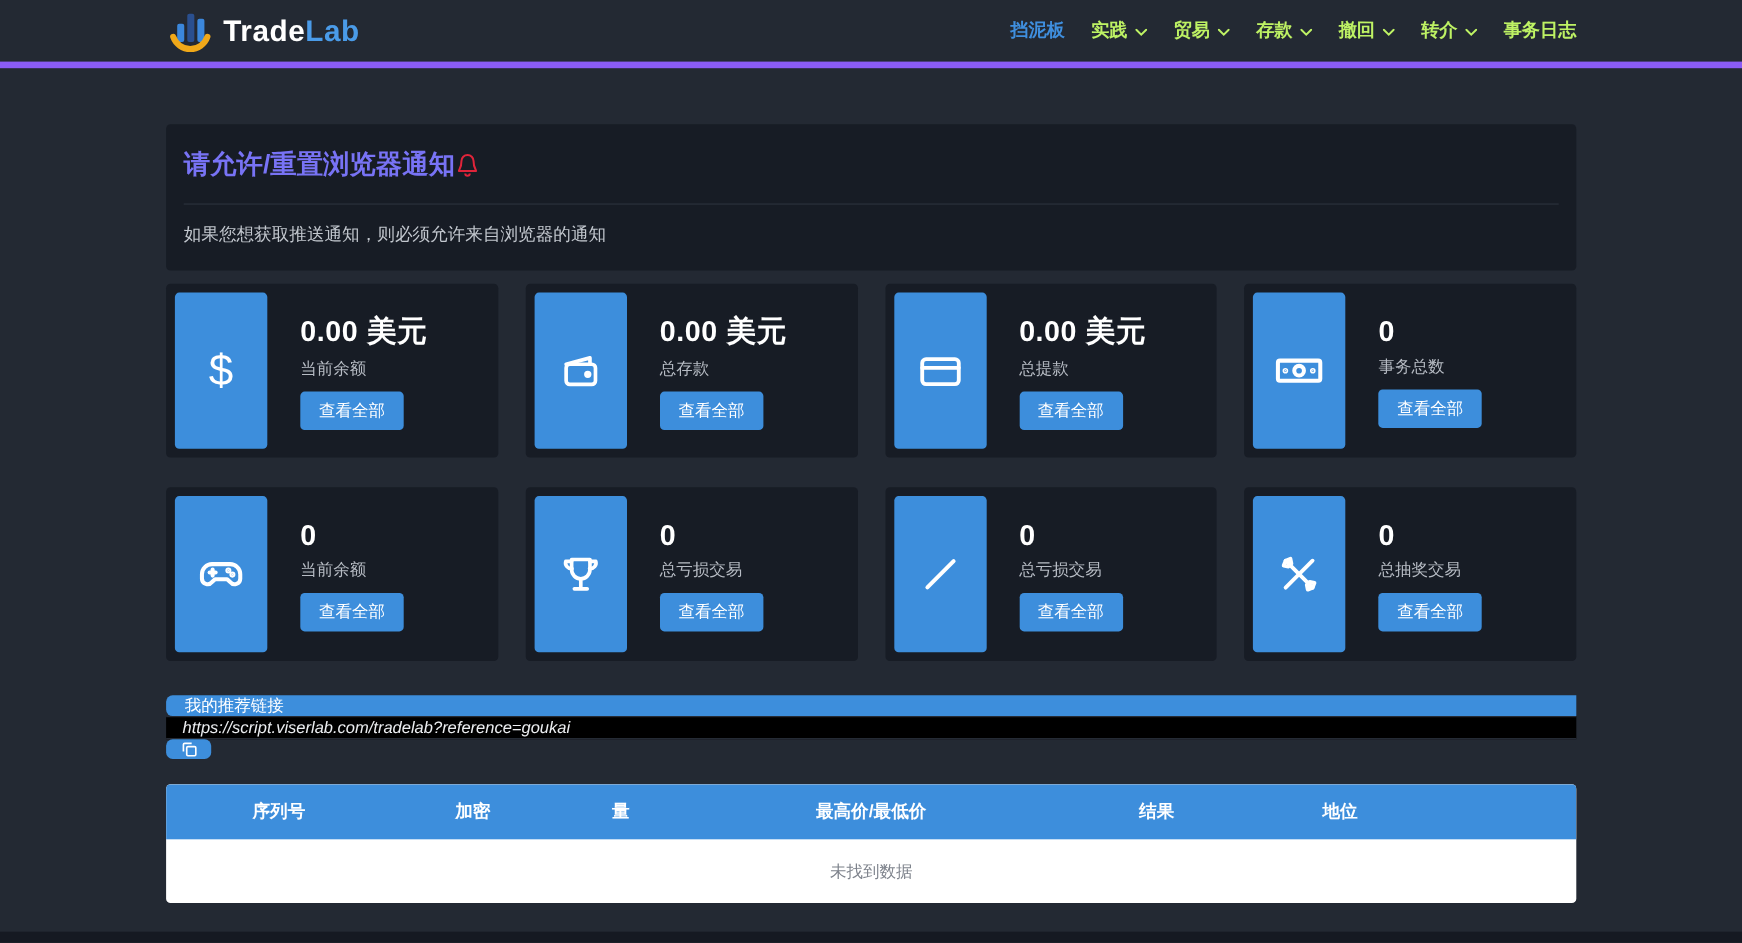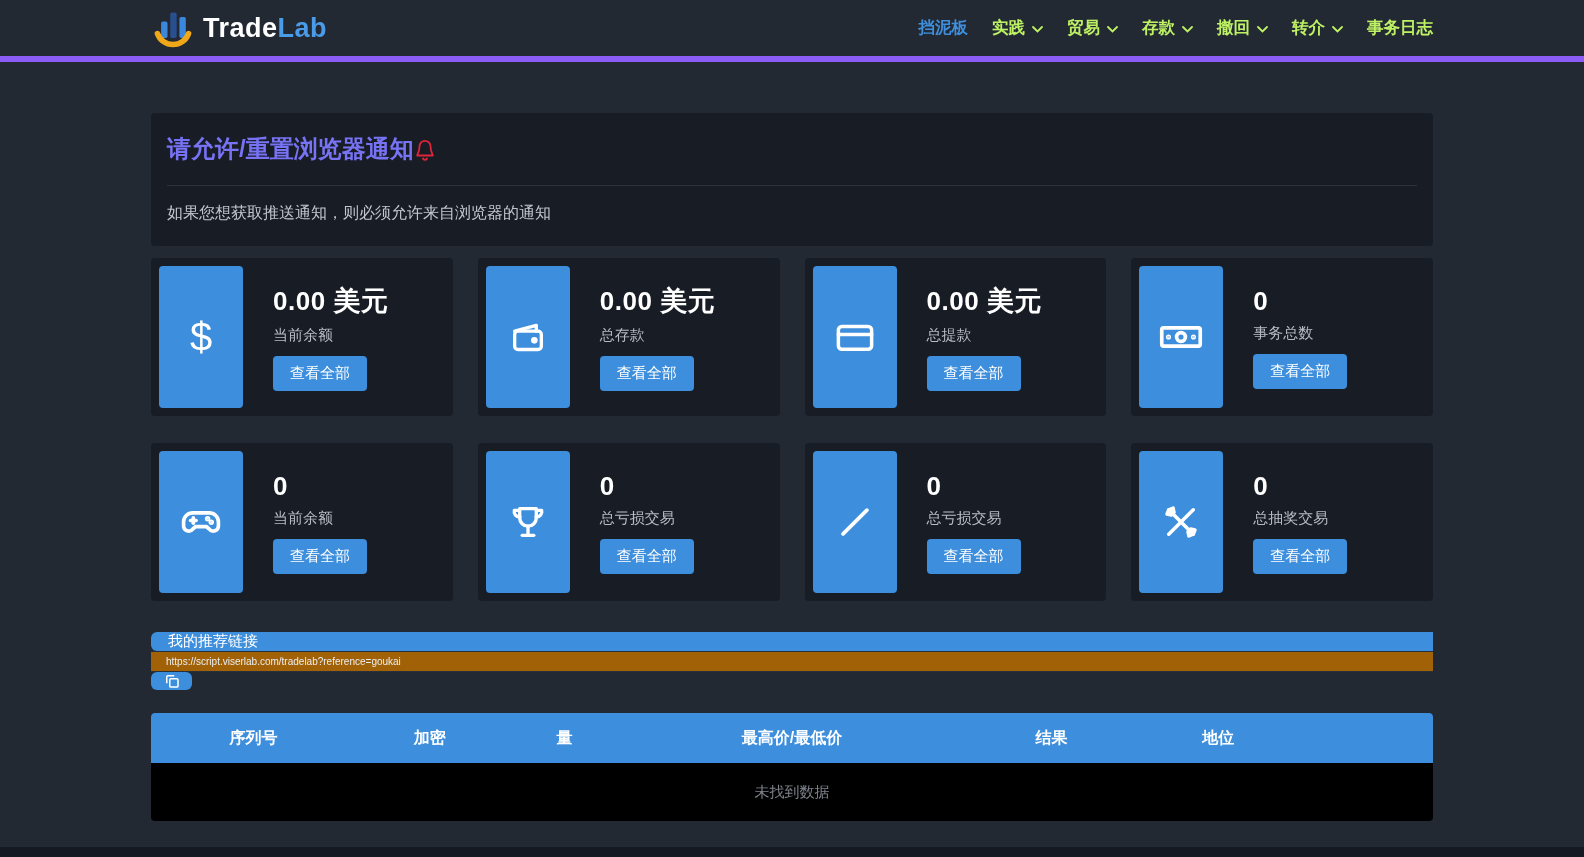--- a/index.html
+++ b/index.html
@@ -69,32 +69,32 @@
     margin-top:31px; height:58px; display:flex; align-items:stretch;
     border-radius:6px;
     flex-direction:column;
   }
   .referral-label {
     background:#3d8edc; color:#ffffff; font-size:15px;
     display:flex; align-items:center; padding:0 17px;
     border-radius:6px 0 0 6px; flex:none;
   }
   .referral-url {
-    flex:1; background:#a16207; border:1px solid #2a303b; border-left:none; border-right:none;
+    flex:1; background:#000000; border:1px solid #2a303b; border-left:none; border-right:none;
     display:flex; align-items:center; padding-left:15px;
-    font-size:10px; color:#eceef1; cursor:text; white-space:nowrap; overflow:hidden;
+    font-size:15px; color:#eceef1; cursor:text; white-space:nowrap; overflow:hidden;font-style:italic;
   }
   .referral-copy {
     width:41px; background:#3d8edc; color:#ffffff; border:none;
     border-radius:6px; cursor:pointer; flex:none;
     display:flex; align-items:center; justify-content:center;
   }
 
   
-  .table-card { margin-top:23px; border-radius:4px; overflow:hidden; background:#000000; }
+  .table-card { margin-top:23px; border-radius:4px; overflow:hidden; background:#ffffff; }
   .table-head {
     display:grid;
     grid-template-columns:16% 11.5% 9.5% 26% 14.5% 11.5% 11%;
     background:#3d8edc; height:50px;
   }
   .th {
     display:flex; align-items:center; justify-content:center;
     font-size:16px; font-weight:bold; color:#ffffff;
   }
   .table-empty {

